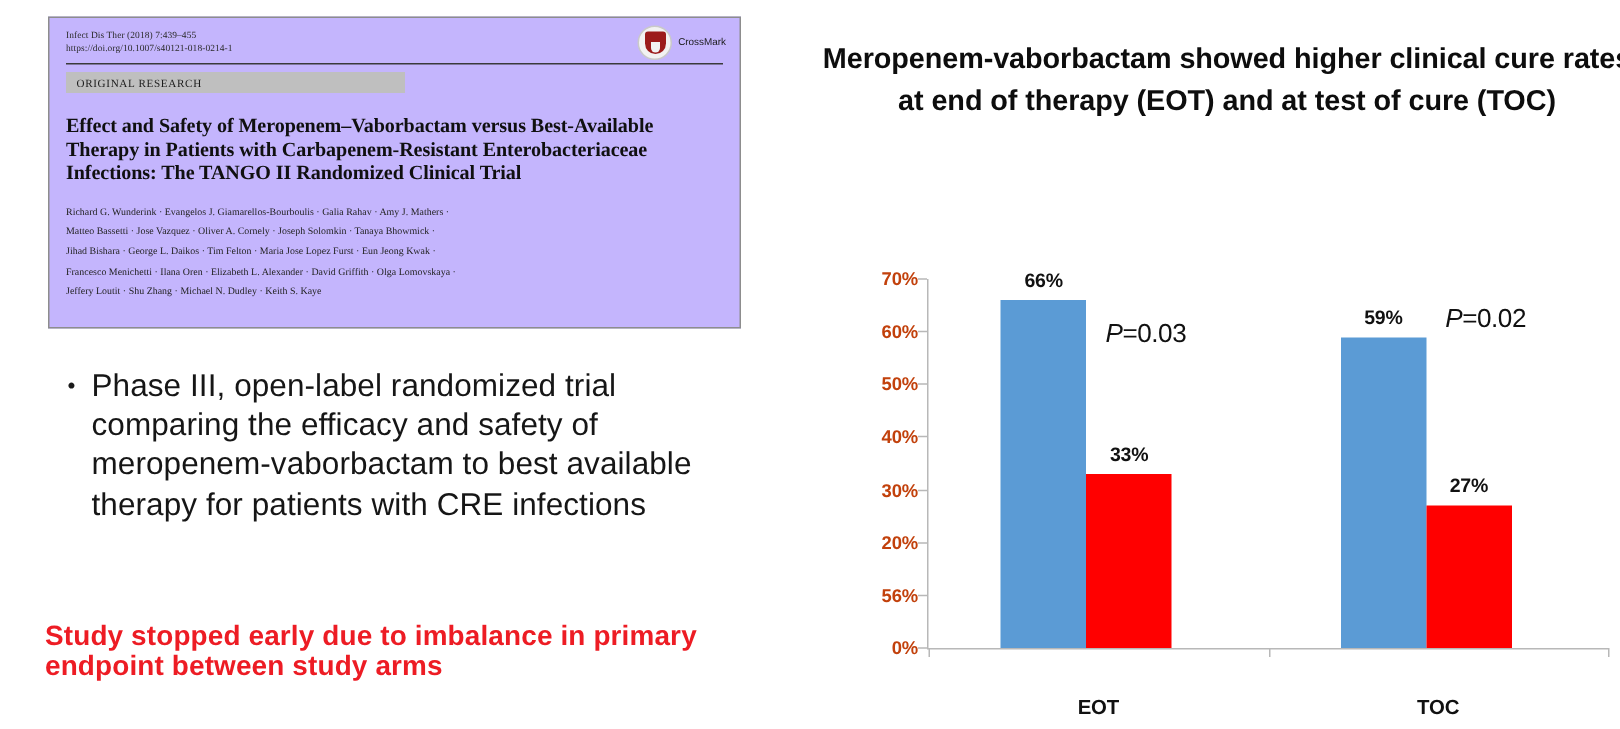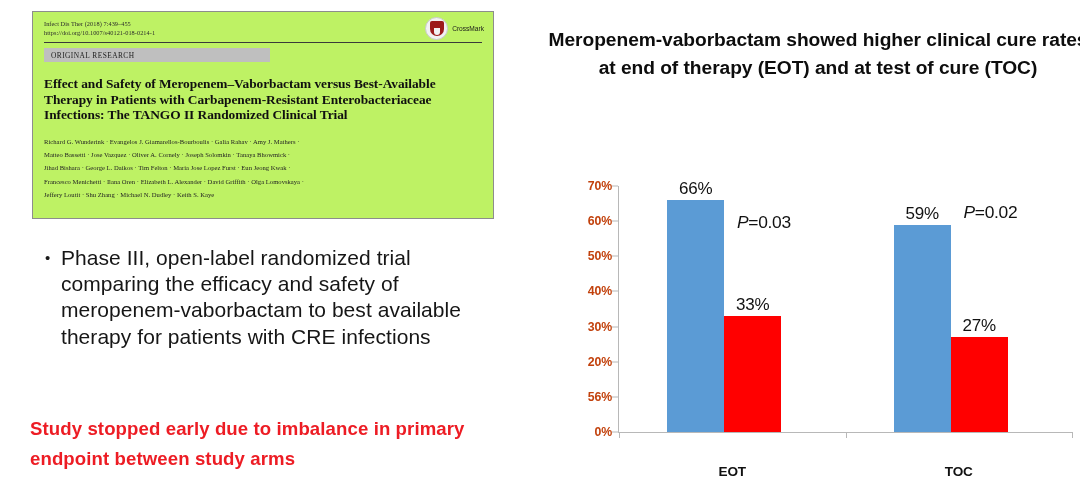--- a/index.html
+++ b/index.html
@@ -11,21 +11,21 @@
   }
   #slide { position: relative; width: 1080px; height: 486px; background: #fff; }
 
   
   #left-col { position: absolute; left: 0; top: 0; width: 510px; height: 486px; }
 
   
   #article-card {
     position: absolute; left: 32px; top: 11px;
     width: 462px; height: 208px;
-    background: #bef264;
+    background: #c4b5fd;
     border: 1px solid #8d8d8d;
     font-family: "Liberation Serif", serif;
     overflow: hidden;
   }
   #article-inner { position: relative; width: 100%; height: 100%; padding: 7px 11px 0 11px; }
   .art-meta {
     font-size: 6.3px; color: #2b2b2b; line-height: 9.2px;
     letter-spacing: .05px; white-space: nowrap;
   }
   #crossmark {
@@ -77,21 +77,21 @@
   }
   #bullet-text {
     font-size: 21px; color: #161616; line-height: 26.2px;
     letter-spacing: .05px;
   }
 
   
   #red-note {
     position: absolute; left: 30px; top: 414px; width: 470px;
     font-size: 18.6px; font-weight: bold; color: #ED1C24;
-    line-height: 30px; letter-spacing: .1px;
+    line-height: 20px; letter-spacing: .1px;
   }
 
   
   #chart-col { position: absolute; left: 532px; top: 0; width: 570px; height: 486px; }
 
   #chart-title {
     position: absolute; left: 14px; top: 26px; width: 544px;
     text-align: center;
     font-size: 19.2px; font-weight: bold; color: #0d0d0d;
     line-height: 28.4px; letter-spacing: -.05px;
@@ -138,21 +138,21 @@
   }
 
   #bars-area {
     position: absolute; left: 47px; top: 0; width: 453px; height: 246px;
   }
   .bar {
     position: absolute; bottom: 0;
   }
   .bar-label {
     position: absolute; width: 70px; text-align: center;
-    font-size: 17px; color: #111; letter-spacing: -.2px;
+    font-size: 13px; color: #111; letter-spacing: -.2px; font-weight: bold;
   }
   .pval {
     position: absolute;
     font-size: 17.4px; color: #111; letter-spacing: -.3px; white-space: nowrap;
   }
   .pval i { font-style: italic; }
   .cat-label {
     position: absolute; top: 252px; width: 140px; text-align: center;
     font-size: 13.6px; font-weight: bold; color: #111; letter-spacing: -.1px; margin-top: 26px;
   }

